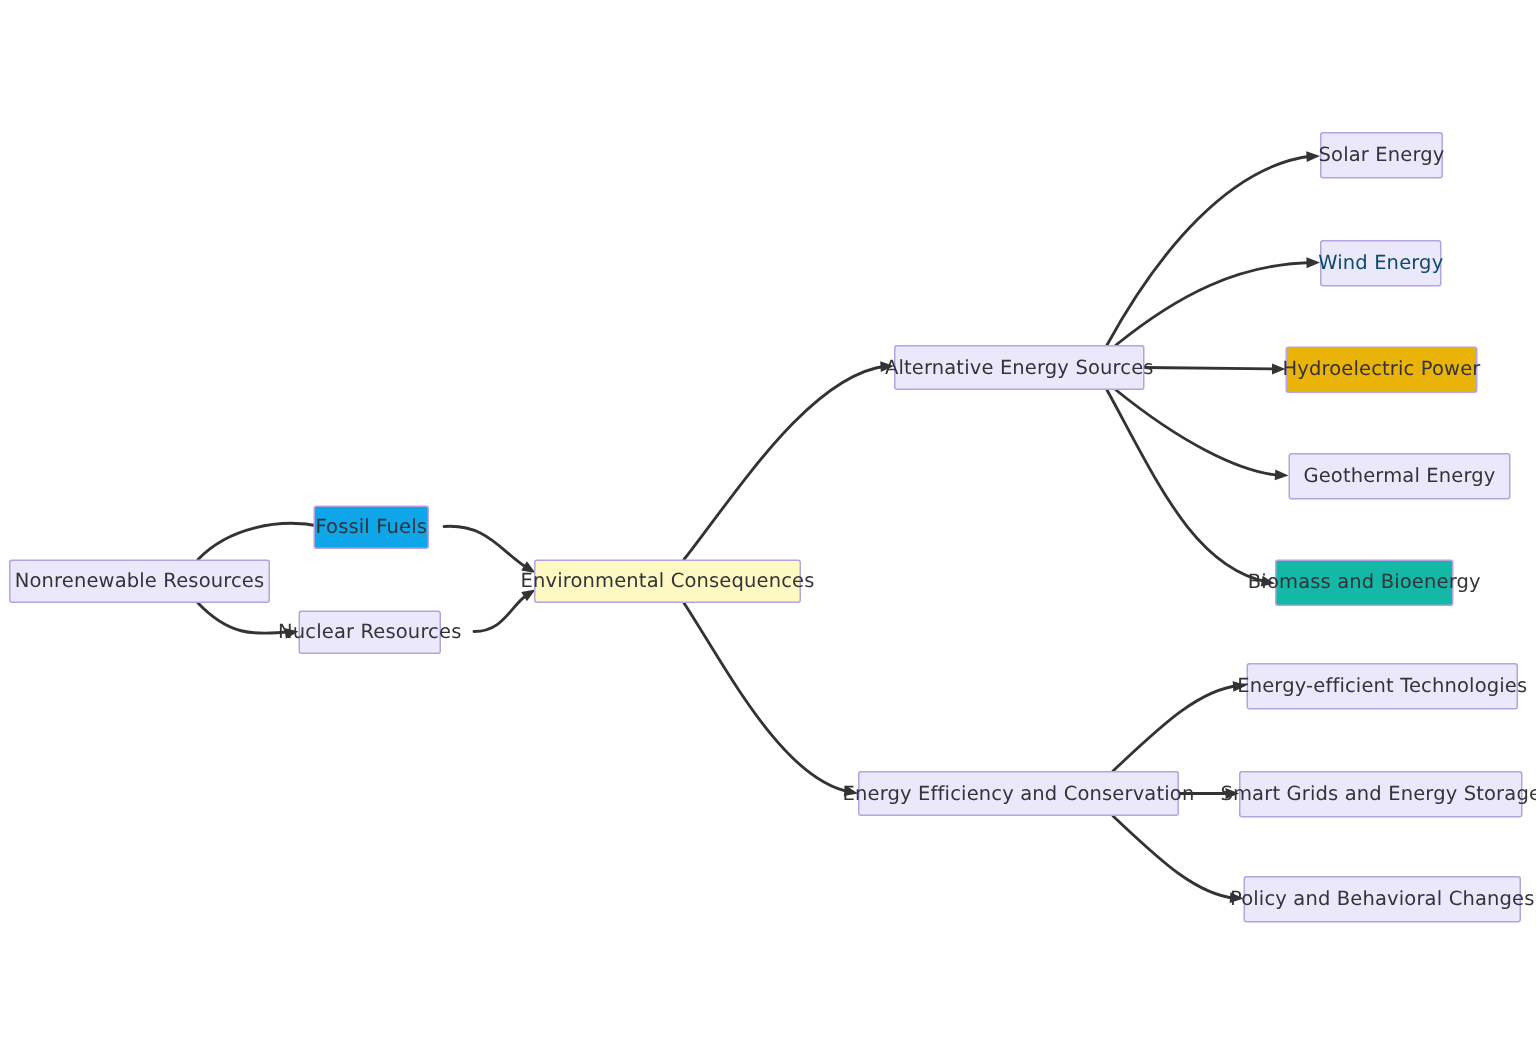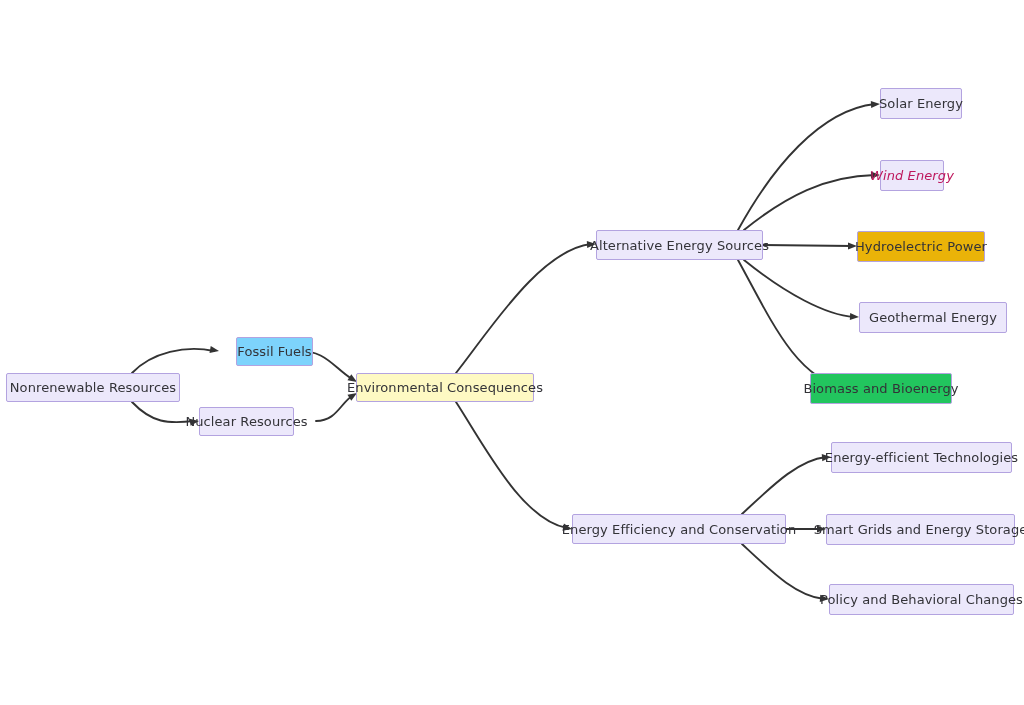--- a/index.html
+++ b/index.html
@@ -80,48 +80,48 @@
       <polygon class="arrow-head" points="-9,-3.6 0,0 -9,3.6" fill="#333333" transform="translate(831,457) rotate(-4)"></polygon>
       <path class="edge-path" d="M 786 529 L 821 529" stroke="#333333"></path>
       <polygon class="arrow-head" points="-9,-3.6 0,0 -9,3.6" fill="#333333" transform="translate(826,529) rotate(0)"></polygon>
       <path class="edge-path" d="M 742 544 C 772 572 796 596 824 599" stroke="#333333"></path>
       <polygon class="arrow-head" points="-9,-3.6 0,0 -9,3.6" fill="#333333" transform="translate(829,599) rotate(4)"></polygon>
     </svg>
   <div id="node-layer">
       <div class="node" style="left: 6px; top: 373px; width: 174px; height: 29px; background: rgb(236, 232, 251); border-color: rgb(179, 163, 224); color: rgb(51, 51, 56);">
         <span>Nonrenewable Resources</span>
       </div>
-      <div class="node" style="left: 236px; top: 337px; width: 77px; height: 29px; background: #7dd3fc; border-color: rgb(179, 163, 224); color: rgb(51, 51, 56);">
+      <div class="node" style="left: 209px; top: 337px; width: 77px; height: 29px; background: #0ea5e9; border-color: rgb(179, 163, 224); color: rgb(51, 51, 56);">
         <span>Fossil Fuels</span>
       </div>
       <div class="node" style="left: 199px; top: 407px; width: 95px; height: 29px; background: rgb(236, 232, 251); border-color: rgb(179, 163, 224); color: rgb(51, 51, 56);">
         <span>Nuclear Resources</span>
       </div>
       <div class="node" style="left: 356px; top: 373px; width: 178px; height: 29px; background: #fef9c3; border-color: rgb(179, 163, 224); color: rgb(51, 51, 56);">
         <span>Environmental Consequences</span>
       </div>
       <div class="node" style="left: 596px; top: 230px; width: 167px; height: 30px; background: rgb(236, 232, 251); border-color: rgb(179, 163, 224); color: rgb(51, 51, 56);">
         <span>Alternative Energy Sources</span>
       </div>
       <div class="node" style="left: 572px; top: 514px; width: 214px; height: 30px; background: rgb(236, 232, 251); border-color: rgb(179, 163, 224); color: rgb(51, 51, 56);">
         <span>Energy Efficiency and Conservation</span>
       </div>
       <div class="node" style="left: 880px; top: 88px; width: 82px; height: 31px; background: rgb(236, 232, 251); border-color: rgb(179, 163, 224); color: rgb(51, 51, 56);">
         <span>Solar Energy</span>
       </div>
-      <div class="node" style="left: 880px; top: 160px; width: 64px; height: 31px; background: rgb(236, 232, 251); border-color: rgb(179, 163, 224); color: #be185d; font-style: italic;">
+      <div class="node" style="left: 880px; top: 160px; width: 81px; height: 31px; background: rgb(236, 232, 251); border-color: rgb(179, 163, 224); color: #0c4a6e;">
         <span>Wind Energy</span>
       </div>
       <div class="node" style="left: 857px; top: 231px; width: 128px; height: 31px; background: #eab308; border-color: rgb(179, 163, 224); color: rgb(51, 51, 56);">
         <span>Hydroelectric Power</span>
       </div>
       <div class="node" style="left: 859px; top: 302px; width: 148px; height: 31px; background: rgb(236, 232, 251); border-color: rgb(179, 163, 224); color: rgb(51, 51, 56);">
         <span>Geothermal Energy</span>
       </div>
-      <div class="node" style="left: 810px; top: 373px; width: 142px; height: 31px; background: #22c55e; border-color: rgb(179, 163, 224); color: rgb(51, 51, 56);">
+      <div class="node" style="left: 850px; top: 373px; width: 119px; height: 31px; background: #14b8a6; border-color: rgb(179, 163, 224); color: rgb(51, 51, 56);">
         <span>Biomass and Bioenergy</span>
       </div>
       <div class="node" style="left: 831px; top: 442px; width: 181px; height: 31px; background: rgb(236, 232, 251); border-color: rgb(179, 163, 224); color: rgb(51, 51, 56);">
         <span>Energy-efficient Technologies</span>
       </div>
       <div class="node" style="left: 826px; top: 514px; width: 189px; height: 31px; background: rgb(236, 232, 251); border-color: rgb(179, 163, 224); color: rgb(51, 51, 56);">
         <span>Smart Grids and Energy Storage</span>
       </div>
       <div class="node" style="left: 829px; top: 584px; width: 185px; height: 31px; background: rgb(236, 232, 251); border-color: rgb(179, 163, 224); color: rgb(51, 51, 56);">
         <span>Policy and Behavioral Changes</span>

